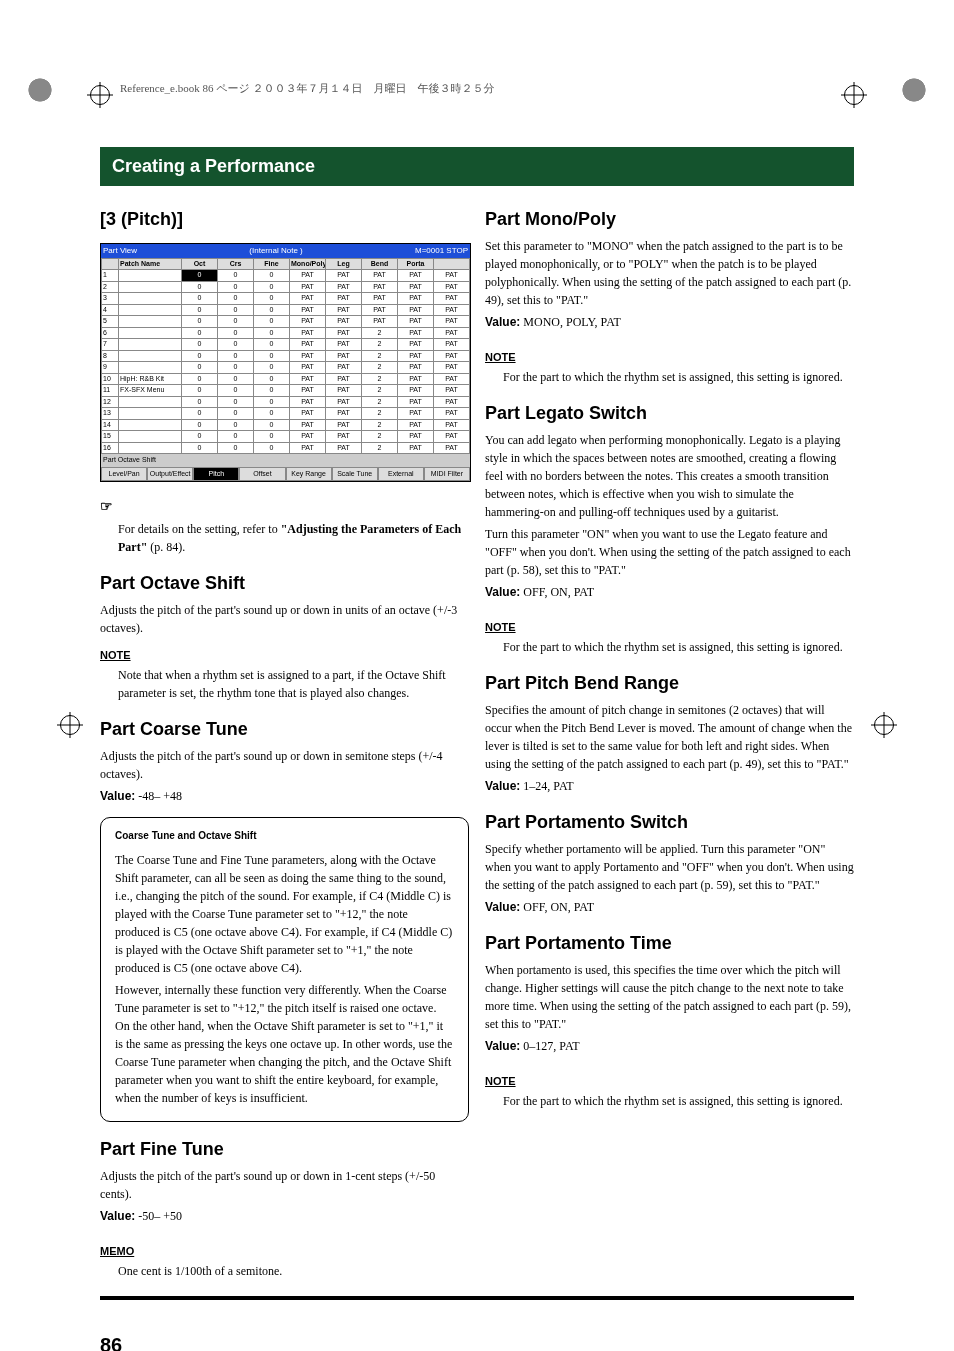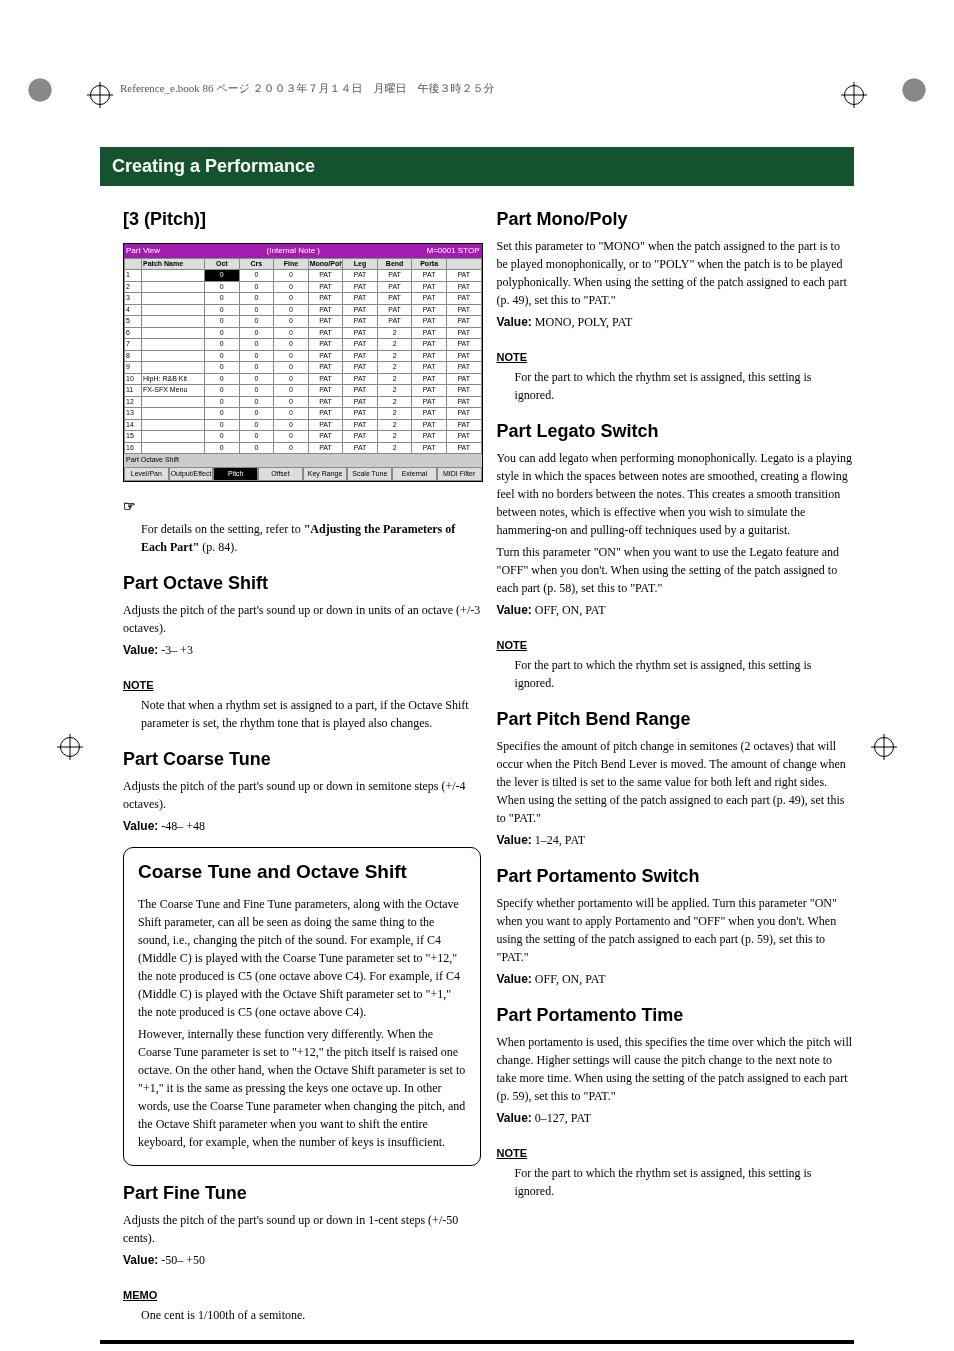--- a/index.html
+++ b/index.html
@@ -56,21 +56,20 @@
     color: #fff;
     font-weight: bold;
     font-size: 18px;
     padding: 6px 12px;
     font-family: Arial, sans-serif;
     margin-bottom: 20px;
   }
   .columns {
     display: flex;
     gap: 16px;
-    margin-left: 23px;
   }
   .col {
     flex: 1;
     min-width: 0;
   }
   h2.section-title {
     font-family: Arial, sans-serif;
     font-weight: bold;
     font-size: 18px;
     margin: 0 0 10px 0;
@@ -98,21 +97,21 @@
   }
   .callout {
     border: 1px solid #000;
     border-radius: 10px;
     padding: 10px 14px;
     margin: 12px 0;
   }
   .callout h3 {
     font-family: Arial, sans-serif;
     font-weight: bold;
-    font-size: 19px;
+    font-size: 10px;
     margin: 0 0 8px 0;
   }
   .page-number {
     font-family: Arial, sans-serif;
     font-weight: bold;
     font-size: 20px;
     margin-top: 30px;
   }
   .page-rule {
     border-top: 4px solid #000;
@@ -124,21 +123,21 @@
     border: 1px solid #000;
     font-family: Arial, sans-serif;
     font-size: 7px;
     width: 100%;
     background: #fff;
     margin-bottom: 6px;
   }
   .lcd-title {
     display: flex;
     justify-content: space-between;
-    background: #a21caf;
+    background: #1d4ed8;
     color: #fff;
     padding: 1px 2px;
     font-size: 8px;
   }
   .lcd table {
     border-collapse: collapse;
     width: 100%;
     table-layout: fixed;
   }
   .lcd th, .lcd td {
@@ -423,21 +422,20 @@
             </div>
         </div>
 
         <div class="hint-label hint-icon"></div>
         <div class="hint-body">
           <span>For details on the setting, refer to </span><b>"Adjusting the Parameters of Each Part"</b><span> (p. 84).</span>
         </div>
 
         <h3 class="sub">Part Octave Shift</h3>
         <p>Adjusts the pitch of the part's sound up or down in units of an octave (+/-3 octaves).</p>
-        <p class="value-line"><b>Value:</b><span> -3– +3</span></p>
         <span class="note-label">NOTE</span>
         <div class="note-body">Note that when a rhythm set is assigned to a part, if the Octave Shift parameter is set, the rhythm tone that is played also changes.</div>
 
         <h3 class="sub">Part Coarse Tune</h3>
         <p>Adjusts the pitch of the part's sound up or down in semitone steps (+/-4 octaves).</p>
         <p class="value-line"><b>Value:</b><span> -48– +48</span></p>
 
         <div class="callout">
           <h3>Coarse Tune and Octave Shift</h3>
           <p>The Coarse Tune and Fine Tune parameters, along with the Octave Shift parameter, can all be seen as doing the same thing to the sound, i.e., changing the pitch of the sound. For example, if C4 (Middle C) is played with the Coarse Tune parameter set to "+12," the note produced is C5 (one octave above C4). For example, if C4 (Middle C) is played with the Octave Shift parameter set to "+1," the note produced is C5 (one octave above C4).</p>

